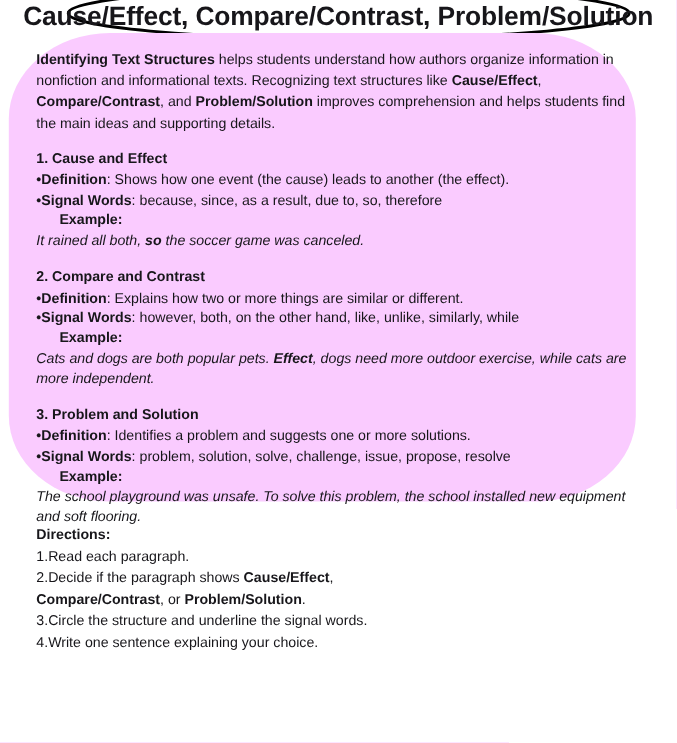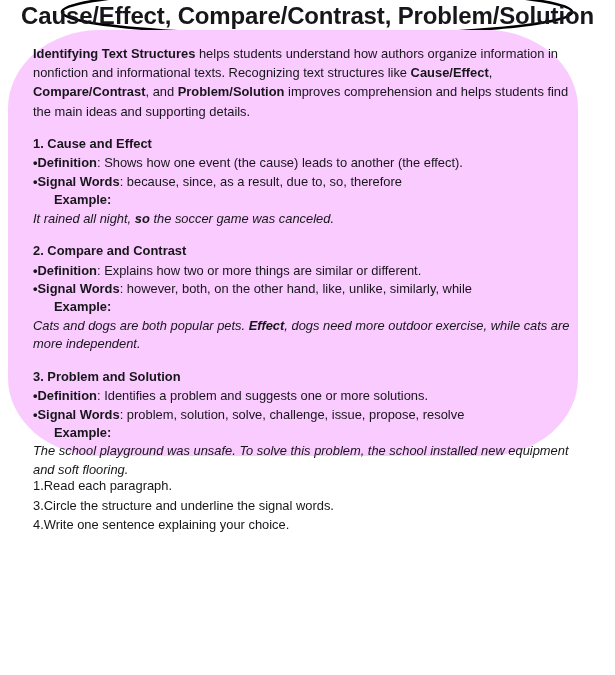--- a/index.html
+++ b/index.html
@@ -134,21 +134,21 @@
 
 <div class="panel-content">
 
   <p class="intro"><b>Identifying Text Structures</b><span> helps students understand how authors organize information in nonfiction and informational texts. Recognizing text structures like </span><b>Cause/Effect</b><span>, </span><b>Compare/Contrast</b><span>, and </span><b>Problem/Solution</b><span> improves comprehension and helps students find the main ideas and supporting details.</span></p>
 
   <div class="section">
     <p class="sec-head">1. Cause and Effect</p>
     <p class="sec-line"><span class="bullet">•</span><span class="lbl">Definition</span><span>: </span><span>Shows how one event (the cause) leads to another (the effect).</span></p>
     <p class="sec-line"><span class="bullet">•</span><span class="lbl">Signal Words</span><span>: </span><span>because, since, as a result, due to, so, therefore</span></p>
     <p class="ex-label"><span>Example</span>:</p>
-    <p class="ex-text"><span>It rained all night, </span><b>so</b><span> the soccer game was canceled.</span></p>
+    <p class="ex-text"><span>It rained all both, </span><b>so</b><span> the soccer game was canceled.</span></p>
   </div>
 
   <div class="section">
     <p class="sec-head">2. Compare and Contrast</p>
     <p class="sec-line"><span class="bullet">•</span><span class="lbl">Definition</span><span>: </span><span>Explains how two or more things are similar or different.</span></p>
     <p class="sec-line"><span class="bullet">•</span><span class="lbl">Signal Words</span><span>: </span><span>however, both, on the other hand, like, unlike, similarly, while</span></p>
     <p class="ex-label"><span>Example</span>:</p>
     <p class="ex-text"><span>Cats and dogs are both popular pets. </span><b>Effect</b><span>, dogs need more outdoor exercise, while cats are more independent.</span></p>
   </div>
 
@@ -156,16 +156,18 @@
     <p class="sec-head">3. Problem and Solution</p>
     <p class="sec-line"><span class="bullet">•</span><span class="lbl">Definition</span><span>: </span><span>Identifies a problem and suggests one or more solutions.</span></p>
     <p class="sec-line"><span class="bullet">•</span><span class="lbl">Signal Words</span><span>: </span><span>problem, solution, solve, challenge, issue, propose, resolve</span></p>
     <p class="ex-label"><span>Example</span>:</p>
     <p class="ex-text"><span>The school playground was unsafe. To solve this problem, the school installed new equipment and soft flooring.</span><b></b><span></span></p>
   </div>
 
 </div>
 
 <div class="directions">
+  <p class="dir-title">Directions:</p>
   <p class="dir-step">1.Read each paragraph.</p>
+  <p class="dir-step"><span>2.Decide if the paragraph shows </span><b>Cause/Effect</b><span>, </span><b>Compare/Contrast</b><span>, or </span><b>Problem/Solution</b><span>.</span></p>
   <p class="dir-step">3.Circle the structure and underline the signal words.</p>
   <p class="dir-step">4.Write one sentence explaining your choice.</p>
 </div>
 
 </body></html>

